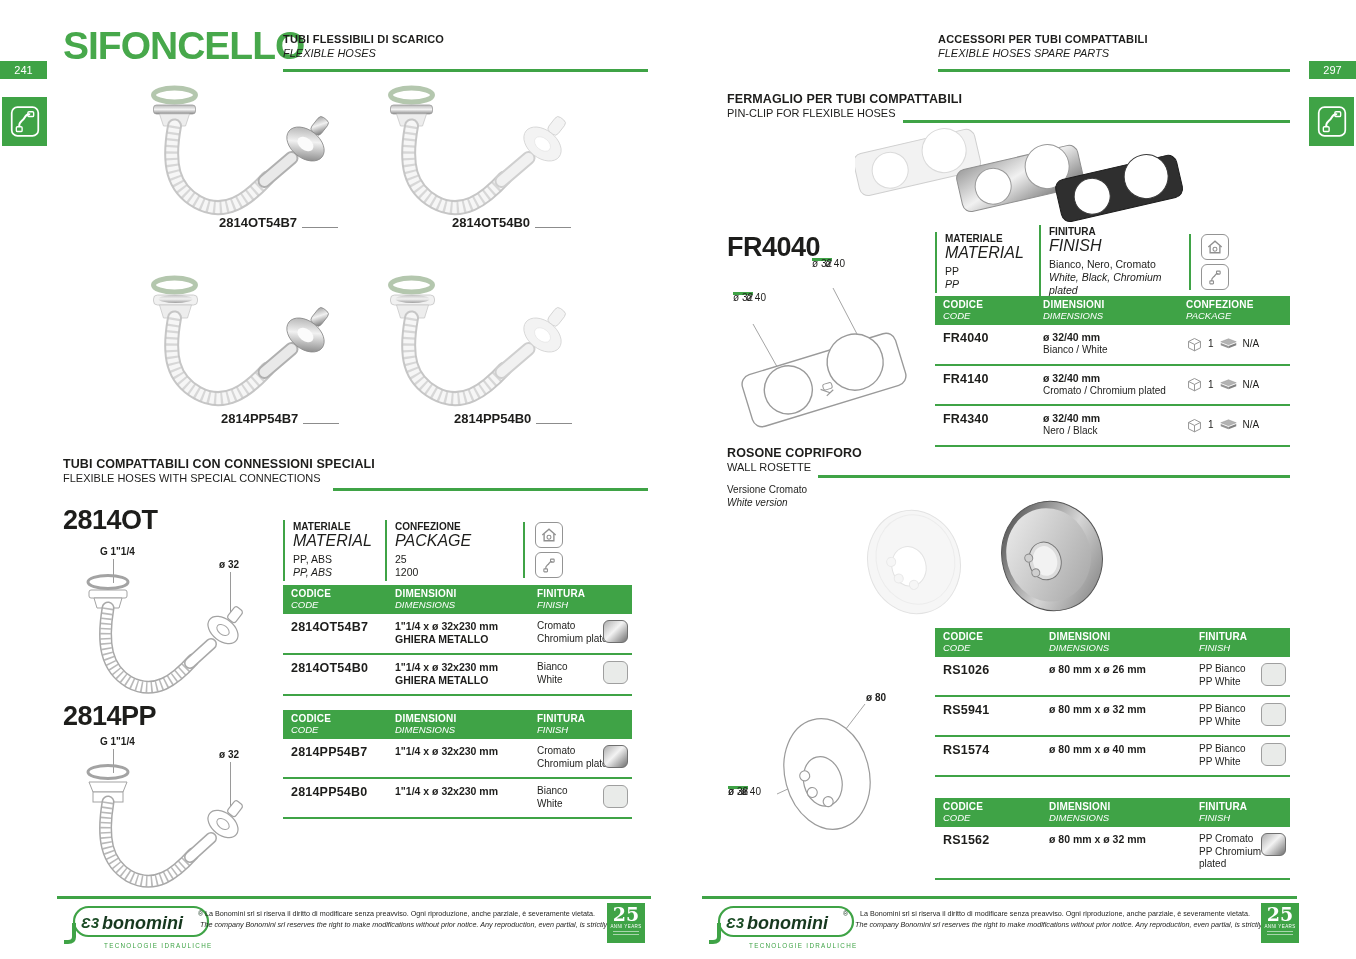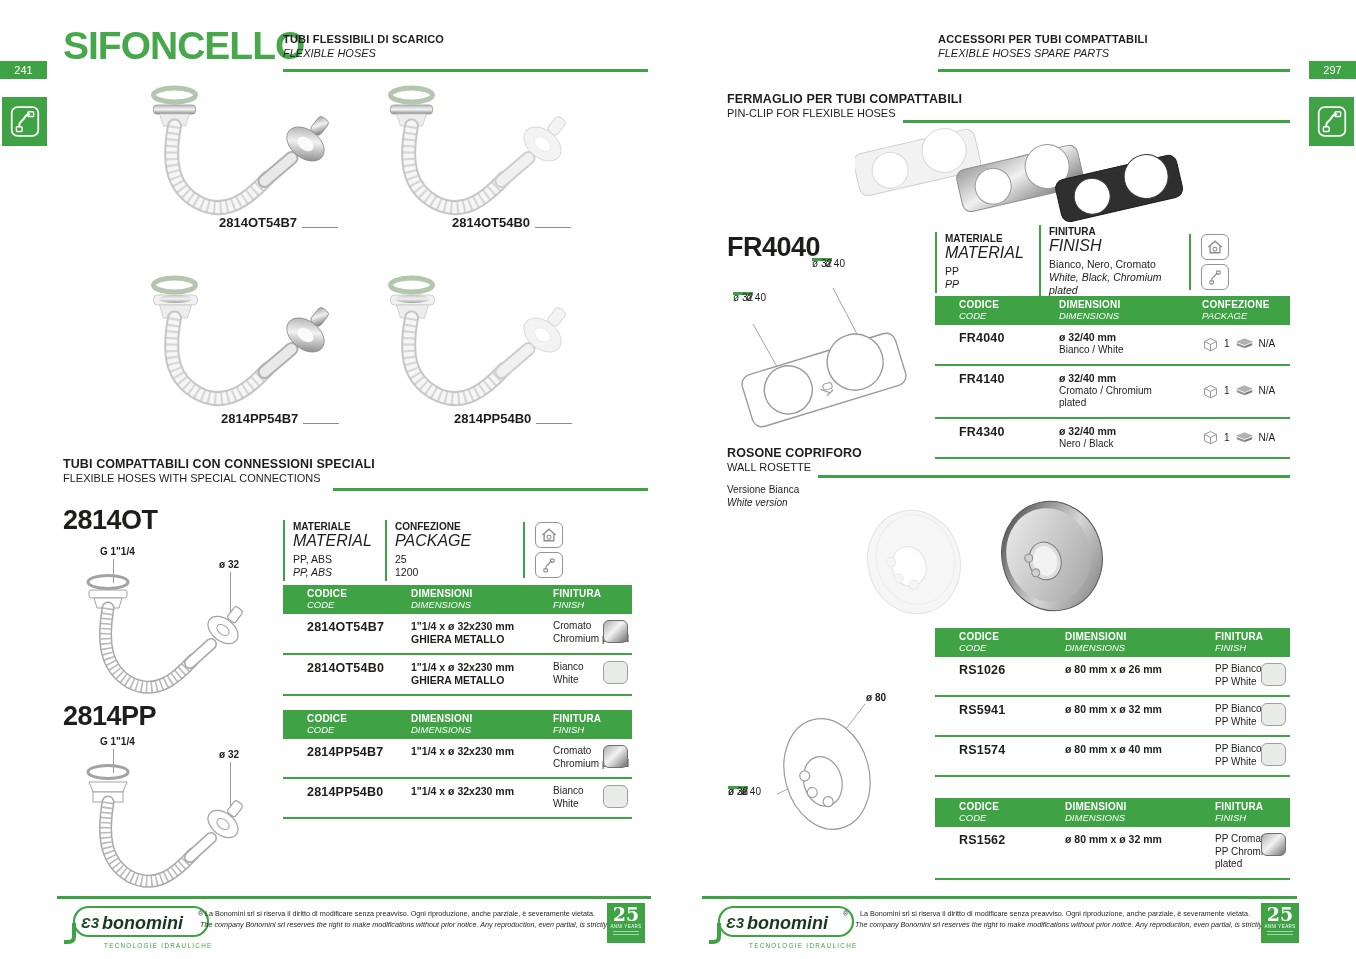--- a/index.html
+++ b/index.html
@@ -38,21 +38,21 @@
   .icol .v{font-size:10.5px;line-height:13px}
   .icol .ve{font-size:10.5px;font-style:italic;line-height:13px}
   .iico{border-left:2.5px solid var(--g);padding-left:10px;display:flex;flex-direction:column;gap:4px}
   .sqi{width:28px;height:26px;border:1.5px solid #949494;border-radius:6px;display:flex;align-items:center;justify-content:center;background:#fff}
   
   .gt{position:absolute}
   .gt .hd{display:flex;background:var(--g);color:#fff;padding:3px 0 4px}
   .gt .ti{font-size:10px;font-weight:bold;letter-spacing:.2px}
   .gt .te{font-size:9.5px;font-style:italic}
   .gt .row{display:flex;position:relative;padding:6px 0 7px;border-bottom:2px solid var(--g)}
-  .cc{padding-left:24px}
+  .cc{padding-left:8px}
   .w1{width:104px}.w2{width:142px}.w3{flex:1}
   .fw1{width:100px}.fw2{width:143px}.fw3{flex:1}
   .rw1{width:106px}.rw2{width:150px}.rw3{flex:1}
   .code{font-size:12.5px;font-weight:bold;letter-spacing:.2px}
   .dim{font-size:10.5px;font-weight:bold;line-height:13px}
   .fin{font-size:10px;line-height:12.5px}
   .fin .en{}
   .sw{position:absolute;right:4px;top:6px;width:25px;height:23px;border-radius:6px}
   .sw.chrome{background:linear-gradient(135deg,#aeaeae 0%,#f3f3f3 45%,#6f6f6f 100%);border:1px solid #6f6f6f}
   .sw.white{background:#e9ebe9;border:1px solid #9f9f9f}
@@ -514,21 +514,21 @@
             <path d="M20 6.5 L20 9 L11 12.5 L11 10 Z" fill="#7f7f7f"></path>
           </svg>
       <span>N/A</span>
     </div>
   </div>
 </div>
 
 <div class="sec1" style="left:727px;top:446px">ROSONE COPRIFORO</div>
 <div class="sec2" style="left:727px;top:461px">WALL ROSETTE</div>
 <div class="rule" style="left:818px;top:475px;width:472px"></div>
-<div class="small1" style="left:727px;top:484px">Versione Bianca</div>
+<div class="small1" style="left:727px;top:484px">Versione Cromato</div>
 <div class="small2" style="left:727px;top:497px">White version</div>
 
 <svg class="abs" style="left:852px;top:490px" width="292" height="142" viewBox="0 0 292 142">
   <g transform="translate(62,72) rotate(-15)">
     <ellipse cx="0" cy="0" rx="46" ry="52" fill="#f6f6f6" stroke="#e2e2e2"></ellipse>
     <ellipse cx="2" cy="-2" rx="39" ry="45" fill="none" stroke="#ececec"></ellipse>
     <ellipse cx="-6" cy="3" rx="17" ry="20" fill="#ffffff" stroke="#e3e3e3"></ellipse>
     <circle cx="-22" cy="-6" r="4.5" fill="#f6f6f6" stroke="#e8e8e8"></circle>
     <circle cx="-19" cy="12" r="4.5" fill="#f6f6f6" stroke="#e8e8e8"></circle>
     <circle cx="-6" cy="22" r="4.5" fill="#f6f6f6" stroke="#e8e8e8"></circle>

